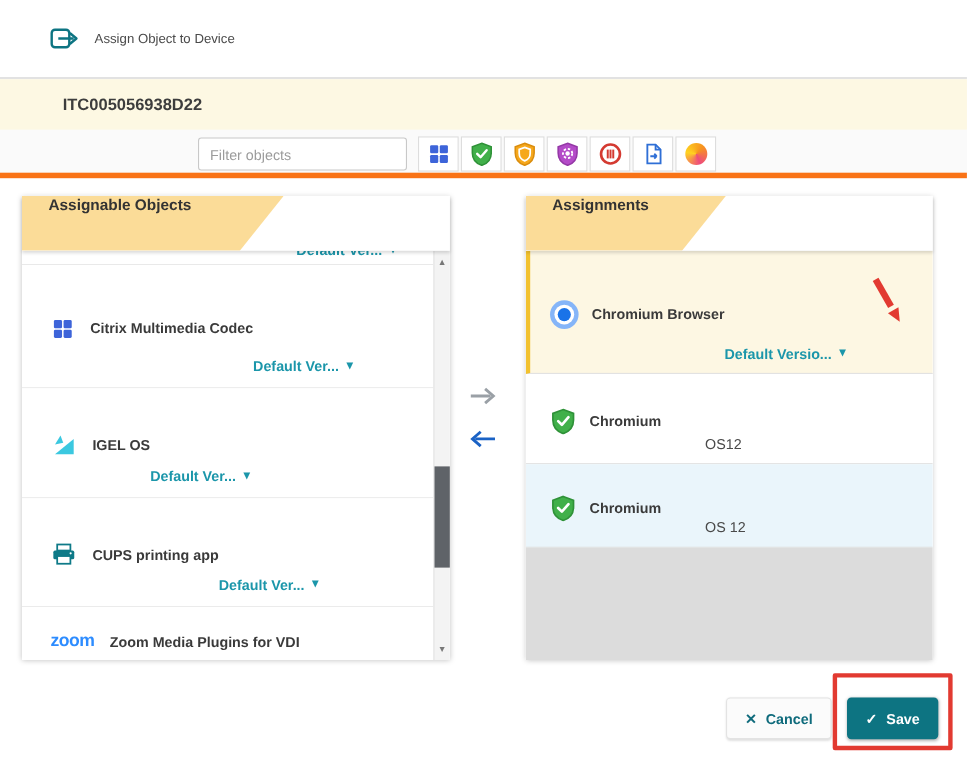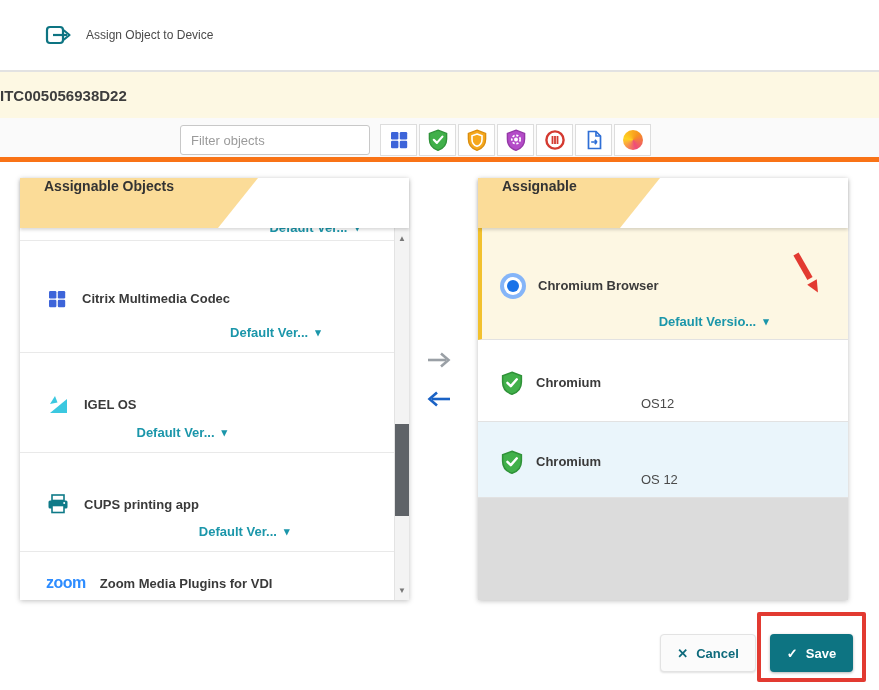--- a/index.html
+++ b/index.html
@@ -6,21 +6,21 @@
   html,body{background:#fff}
   body{font-family:"Liberation Sans",sans-serif}
   .screen{position:relative;width:879px;height:690px;background:#fff;overflow:hidden}
 
   
   .app-header{position:absolute;left:0;top:0;width:100%;height:70px;background:#fff;display:flex;align-items:center;padding-left:45px;gap:14px}
   .app-title{font-size:12px;color:#4a4a4a}
   .top-divider{position:absolute;left:0;top:70px;width:100%;height:2px;background:#e2e2e2}
 
   
-  .device-bar{position:absolute;left:0;top:72px;width:100%;height:46px;background:#fdf8e3;display:flex;align-items:center;font-weight:bold;font-size:15px;color:#3d3d3d}
+  .device-bar{position:absolute;left:0;top:72px;width:100%;height:46px;background:#fdf8e3;display:flex;align-items:center;padding-left:57px;font-weight:bold;font-size:15px;color:#3d3d3d}
 
   
   .filter-row{position:absolute;left:0;top:118px;width:100%;height:44px;background:#fafafa;border-bottom:5px solid #f97316}
   .filter-input{position:absolute;left:180px;top:7px;width:190px;height:30px;border:1px solid #c8c8c8;border-radius:3px;padding:0 10px;font-size:13px;color:#333;background:#fff;outline:none}
   .filter-input::placeholder{color:#9b9b9b}
   .type-filters{position:absolute;left:380px;top:6px;display:flex;gap:2px}
   .type-btn{width:37px;height:32px;background:#fff;border:1px solid #ddd;display:flex;align-items:center;justify-content:center;cursor:pointer;padding:0}
   .fw-icon{width:20px;height:20px;border-radius:50%;background:conic-gradient(from 40deg,#f7941e,#ee4c7c,#ffd320,#f7941e)}
 
   
@@ -262,21 +262,21 @@
       <svg width="28" height="20" viewBox="0 0 28 20">
           <path d="M25 10 H7" stroke="#1a62c5" stroke-width="2.6" fill="none"></path>
           <path d="M12 3.5 L4.5 10 L12 16.5" fill="none" stroke="#1a62c5" stroke-width="2.6"></path>
         </svg>
     </button>
   </div>
 
   <section class="panel right-panel">
     <div class="panel-header">
       <div class="tab">
-        <span>Assignable</span>
+        <span>Assignments</span>
       </div>
     </div>
     <div class="list">
 
       <div class="as-row as-selected">
         <div class="row-main">
           <span class="chromium-icon"></span>
           <span class="row-name">Chromium Browser</span>
         </div>
         <div class="version">

